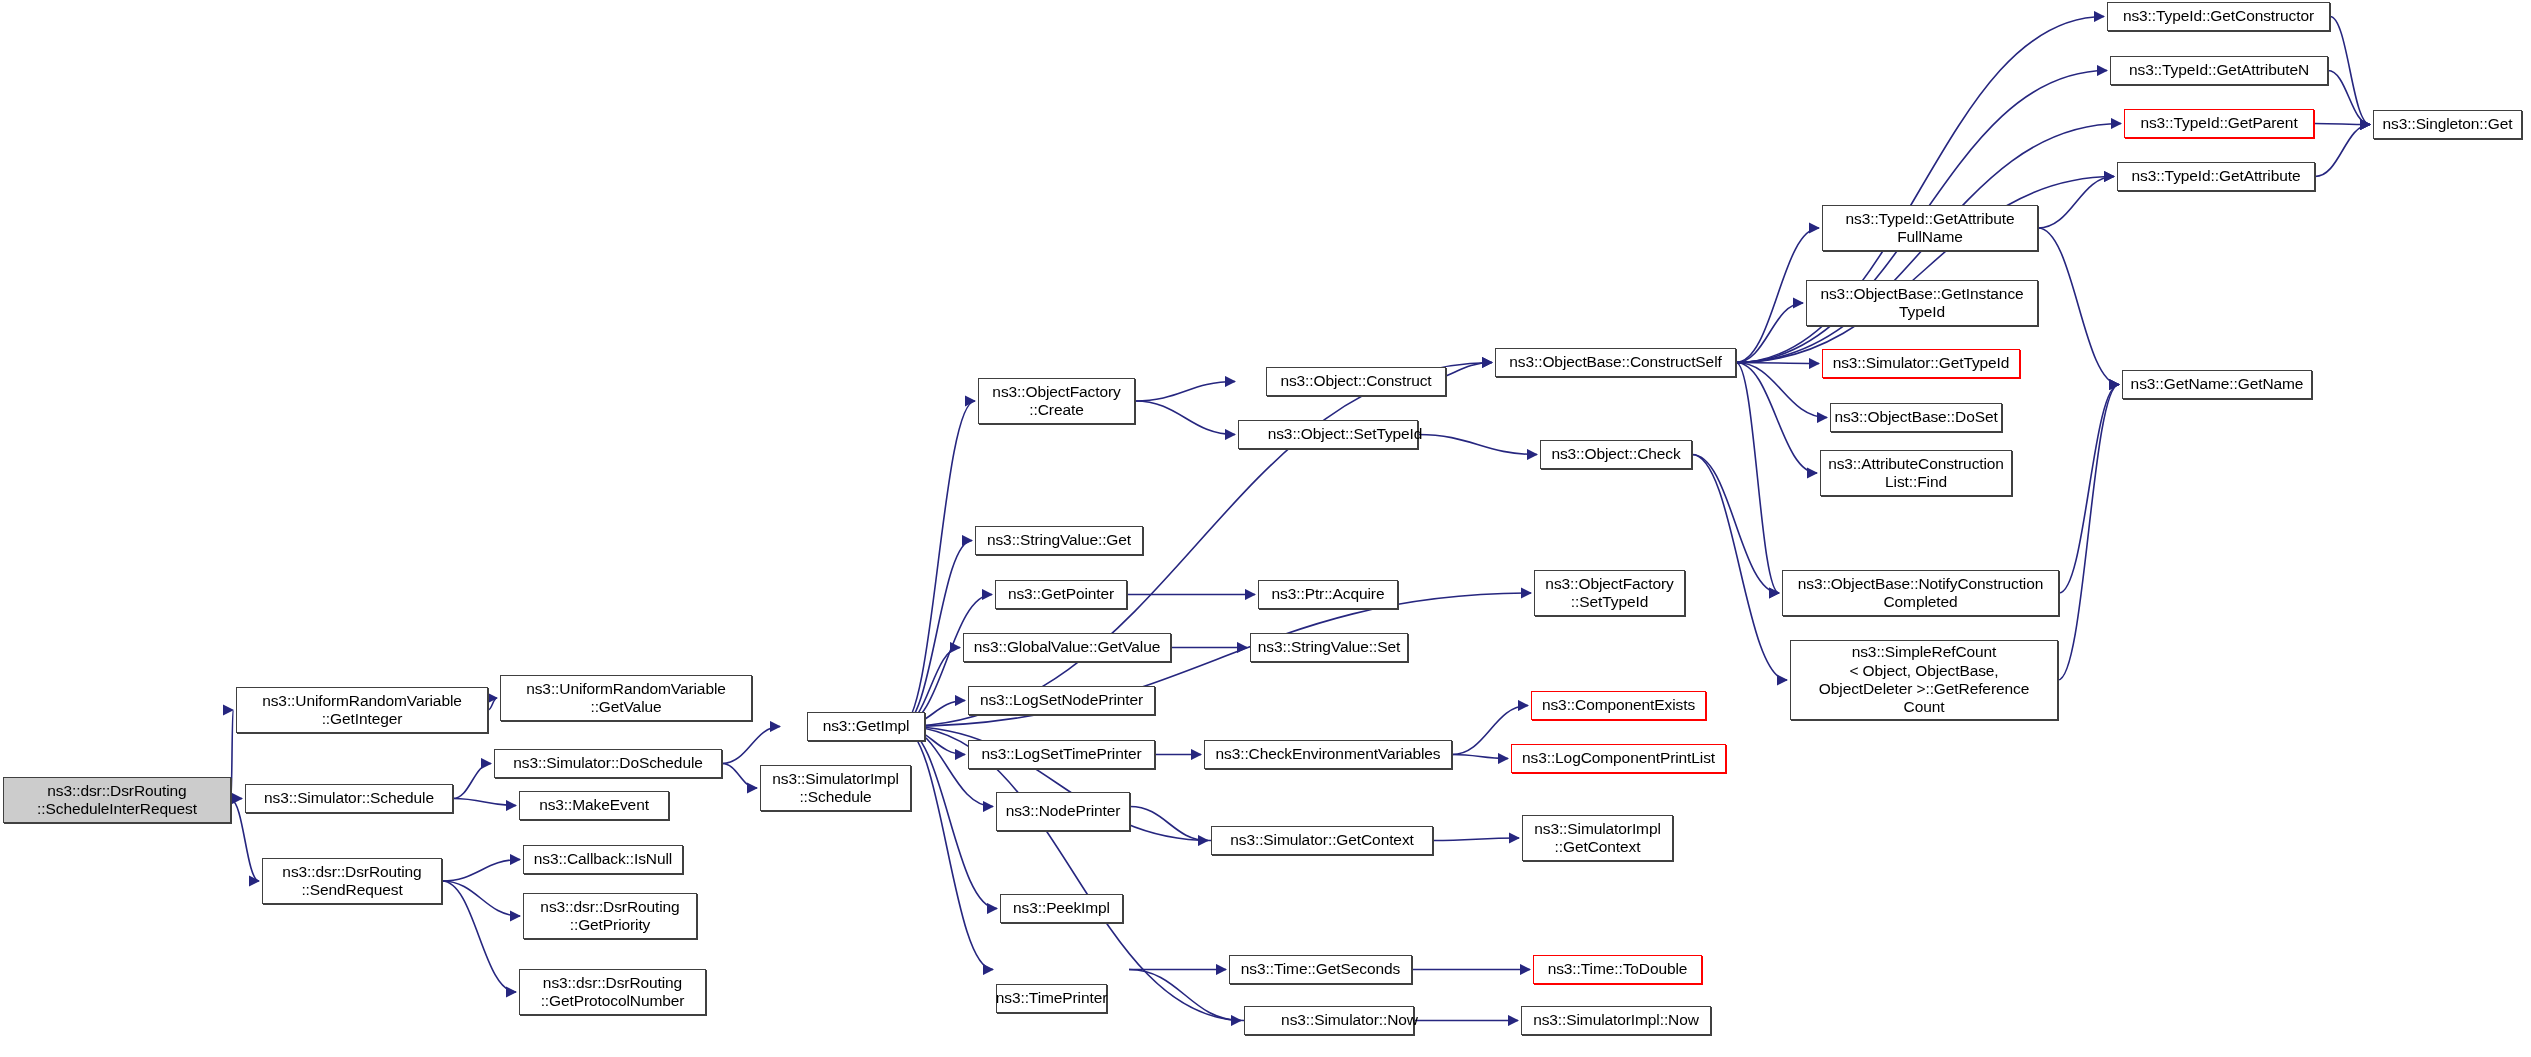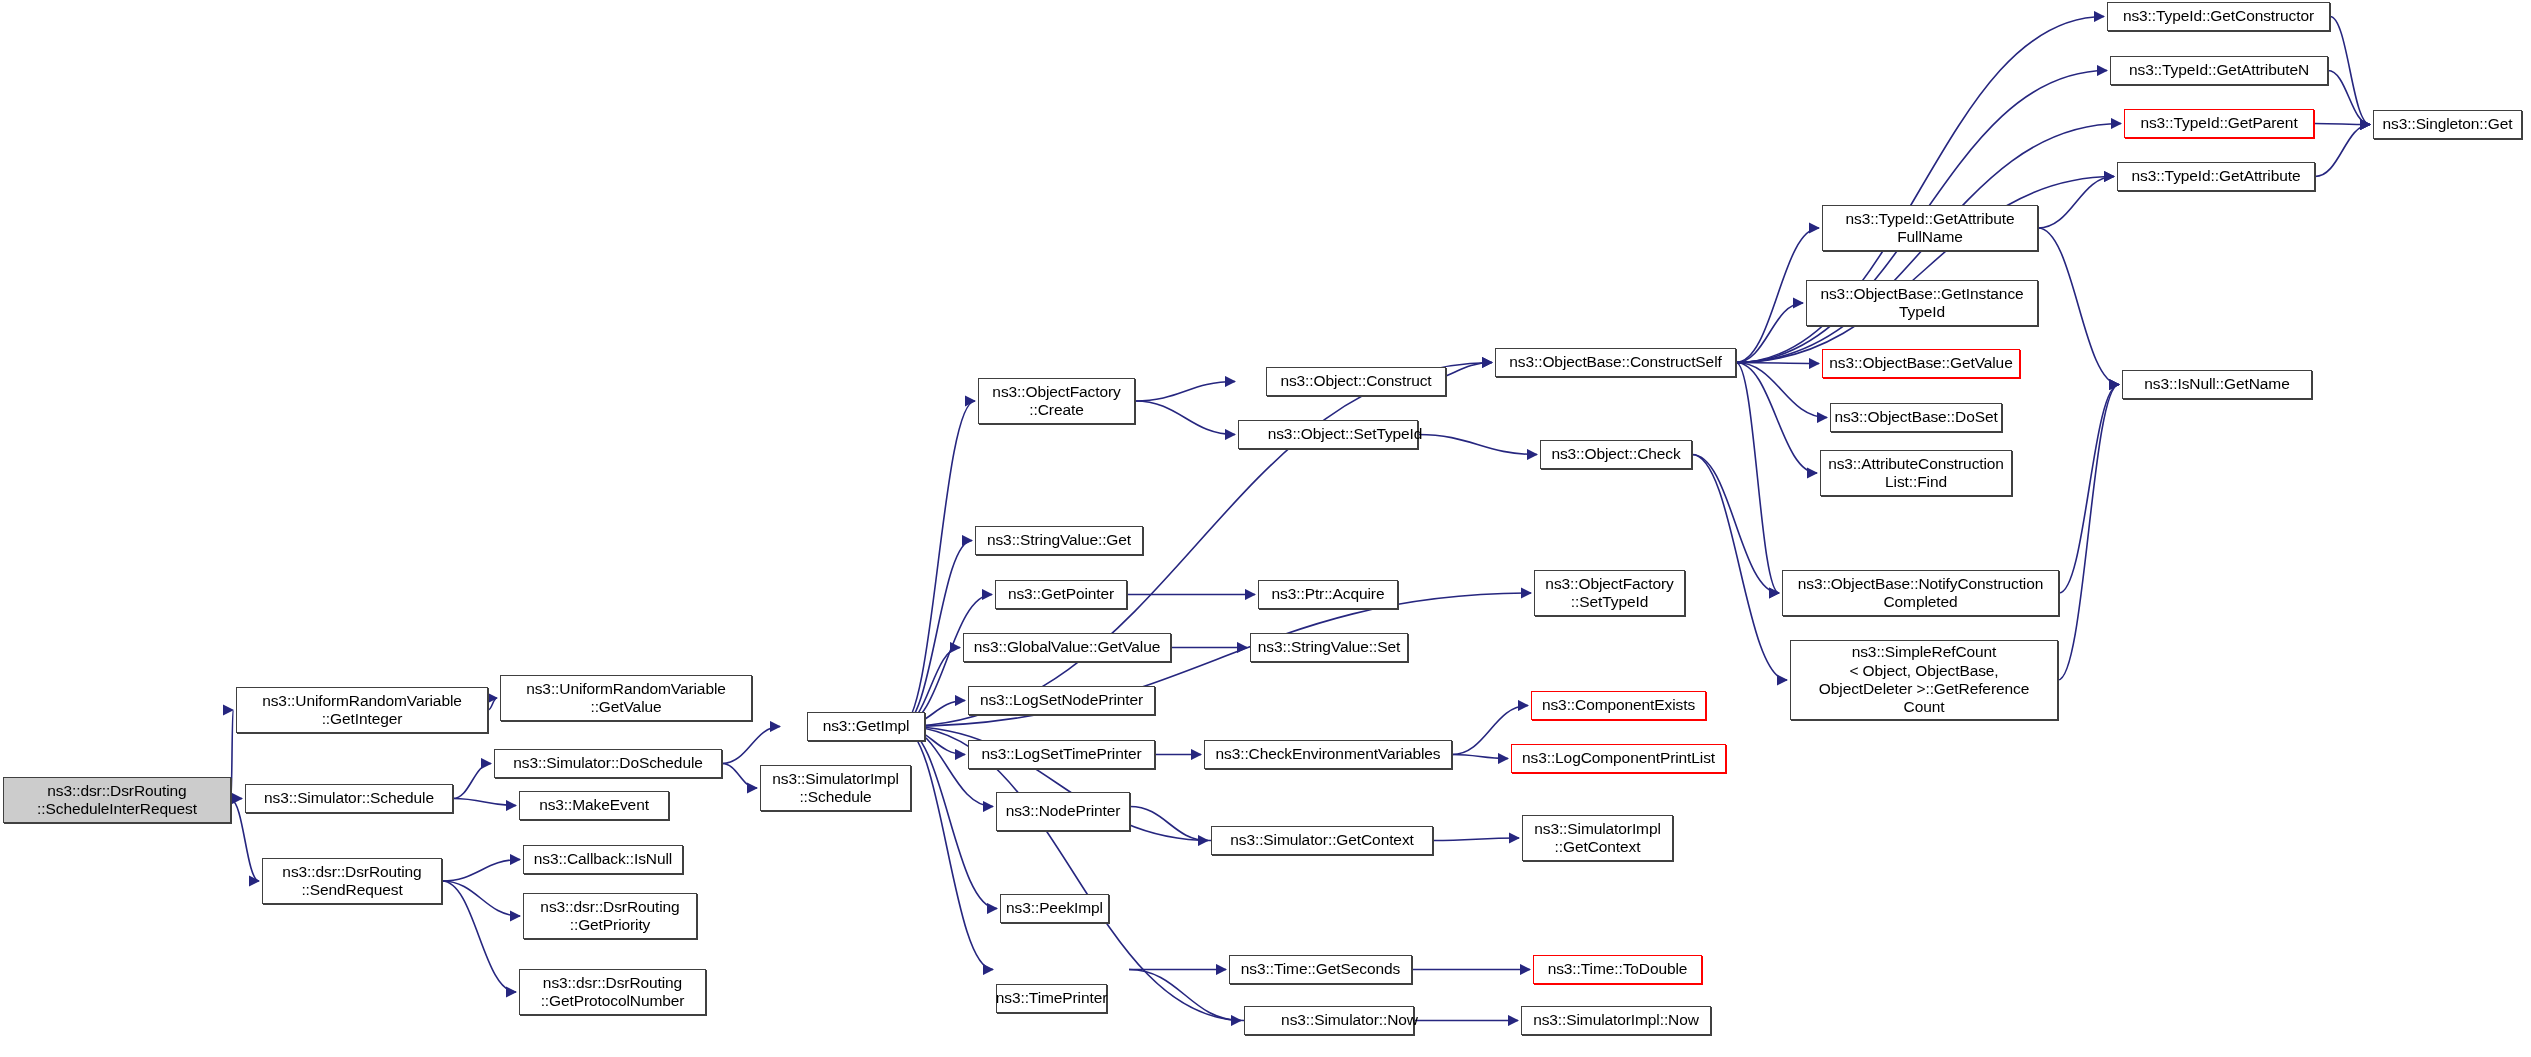--- a/index.html
+++ b/index.html
@@ -142,44 +142,44 @@
       <div class="node" style="left: 1250px; top: 633px; width: 158px; height: 29px;">ns3::StringValue::Set</div>
       <div class="node" style="left: 968px; top: 686px; width: 187px; height: 29px;">ns3::LogSetNodePrinter</div>
       <div class="node" style="left: 968px; top: 740px; width: 187px; height: 29px;">ns3::LogSetTimePrinter</div>
       <div class="node" style="left: 1204px; top: 740px; width: 248px; height: 29px;">ns3::CheckEnvironmentVariables</div>
       <div class="node red" style="left: 1531px; top: 691px; width: 175px; height: 29px;">ns3::ComponentExists</div>
       <div class="node red" style="left: 1511px; top: 744px; width: 215px; height: 29px;">ns3::LogComponentPrintList</div>
       <div class="node" style="left: 996px; top: 792px; width: 134px; height: 39px;">ns3::NodePrinter</div>
       <div class="node" style="left: 1211px; top: 826px; width: 222px; height: 29px;">ns3::Simulator::GetContext</div>
       <div class="node" style="left: 1522px; top: 815px; width: 151px; height: 46px;">ns3::SimulatorImpl
 ::GetContext</div>
-      <div class="node" style="left: 1000px; top: 894px; width: 109px; height: 29px;">ns3::PeekImpl</div>
+      <div class="node" style="left: 1000px; top: 894px; width: 123px; height: 29px;">ns3::PeekImpl</div>
       <div class="node" style="left: 996px; top: 984px; width: 111px; height: 29px;">ns3::TimePrinter</div>
       <div class="node" style="left: 1229px; top: 955px; width: 183px; height: 29px;">ns3::Time::GetSeconds</div>
       <div class="node red" style="left: 1533px; top: 955px; width: 169px; height: 29px;">ns3::Time::ToDouble</div>
       <div class="node" style="left: 1244px; top: 1006px; width: 170px; height: 29px; padding-left: 45px;">ns3::Simulator::Now</div>
       <div class="node" style="left: 1521px; top: 1006px; width: 190px; height: 29px;">ns3::SimulatorImpl::Now</div>
       <div class="node" style="left: 1495px; top: 348px; width: 241px; height: 29px;">ns3::ObjectBase::ConstructSelf</div>
       <div class="node" style="left: 1540px; top: 440px; width: 152px; height: 29px;">ns3::Object::Check</div>
       <div class="node" style="left: 1534px; top: 570px; width: 151px; height: 46px;">ns3::ObjectFactory
 ::SetTypeId</div>
       <div class="node" style="left: 1822px; top: 205px; width: 216px; height: 46px;">ns3::TypeId::GetAttribute
 FullName</div>
       <div class="node" style="left: 1806px; top: 280px; width: 232px; height: 46px;">ns3::ObjectBase::GetInstance
 TypeId</div>
-      <div class="node red" style="left: 1822px; top: 349px; width: 198px; height: 29px;">ns3::ObjectBase::GetValue</div>
+      <div class="node red" style="left: 1822px; top: 349px; width: 198px; height: 29px;">ns3::Simulator::GetTypeId</div>
       <div class="node" style="left: 1830px; top: 403px; width: 172px; height: 29px;">ns3::ObjectBase::DoSet</div>
       <div class="node" style="left: 1820px; top: 450px; width: 192px; height: 46px;">ns3::AttributeConstruction
 List::Find</div>
       <div class="node" style="left: 1782px; top: 570px; width: 277px; height: 46px;">ns3::ObjectBase::NotifyConstruction
 Completed</div>
       <div class="node" style="left: 1790px; top: 640px; width: 268px; height: 80px;">ns3::SimpleRefCount
 &lt; Object, ObjectBase,
  ObjectDeleter &gt;::GetReference
 Count</div>
-      <div class="node" style="left: 2122px; top: 370px; width: 190px; height: 29px;">ns3::IsNull::GetName</div>
+      <div class="node" style="left: 2122px; top: 370px; width: 190px; height: 29px;">ns3::GetName::GetName</div>
       <div class="node" style="left: 2107px; top: 2px; width: 223px; height: 29px;">ns3::TypeId::GetConstructor</div>
       <div class="node" style="left: 2110px; top: 56px; width: 218px; height: 29px;">ns3::TypeId::GetAttributeN</div>
       <div class="node red" style="left: 2124px; top: 109px; width: 190px; height: 29px;">ns3::TypeId::GetParent</div>
       <div class="node" style="left: 2117px; top: 162px; width: 198px; height: 29px;">ns3::TypeId::GetAttribute</div>
       <div class="node" style="left: 2373px; top: 110px; width: 149px; height: 29px;">ns3::Singleton::Get</div>
     </div>
 </div>
 
 </body></html>

